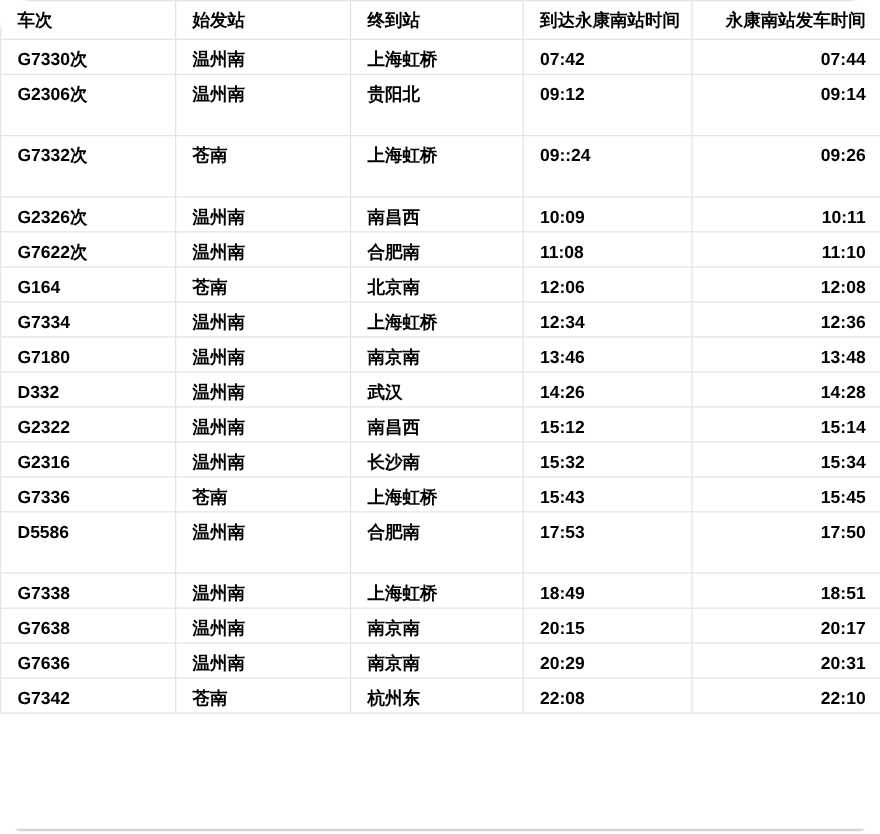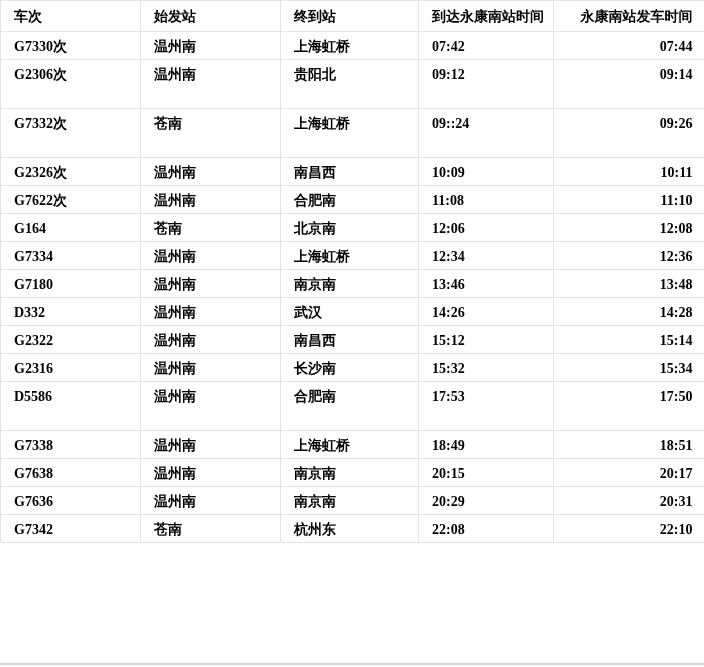--- a/index.html
+++ b/index.html
@@ -10,20 +10,21 @@
   }
   * { margin: 0; padding: 0; box-sizing: border-box; }
   html, body { background: #ffffff; }
   .screen {
     width: 704px;
     height: 667px;
     background: var(--bg-color);
     overflow: hidden;
     position: relative;
     font-family: "Liberation Sans", "DejaVu Sans", sans-serif;
+    border-radius: 25px;
   }
   table.schedule {
     border-collapse: collapse;
     table-layout: fixed;
     width: 704px;
     border-top: 1px solid var(--border-color);
     border-left: 1px solid var(--border-color);
   }
   col.c1 { width: 140px; }
   col.c2 { width: 140px; }
@@ -38,21 +39,21 @@
     font-weight: bold;
     color: var(--text-color);
     text-align: left;
     vertical-align: top;
     line-height: 20px;
     white-space: nowrap;
     overflow: hidden;
   }
   th:last-child, td:last-child { border-right: none; text-align: right; }
   thead tr { height: 31px; }
-  tbody tr { height: 27px; font-family: Liberation Serif, serif; }
+  tbody tr { height: 27px; }
   tbody tr.tall { height: 49px; }
   .bottom-line {
     position: absolute;
     left: 0;
     top: 663px;
     width: 704px;
     height: 2px;
     background: var(--bottom-line-color);
   }
 </style>
@@ -148,20 +149,27 @@
           <td>15:12</td>
           <td>15:14</td>
         </tr>
         <tr>
           <td>G2316</td>
           <td>温州南</td>
           <td>长沙南</td>
           <td>15:32</td>
           <td>15:34</td>
         </tr>
+        <tr>
+          <td>G7336</td>
+          <td>苍南</td>
+          <td>上海虹桥</td>
+          <td>15:43</td>
+          <td>15:45</td>
+        </tr>
         <tr class="tall">
           <td>D5586</td>
           <td>温州南</td>
           <td>合肥南</td>
           <td>17:53</td>
           <td>17:50</td>
         </tr>
         <tr>
           <td>G7338</td>
           <td>温州南</td>

